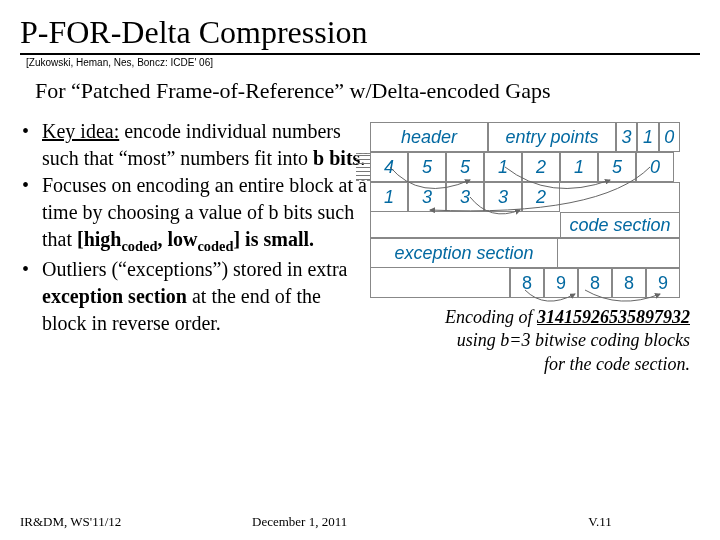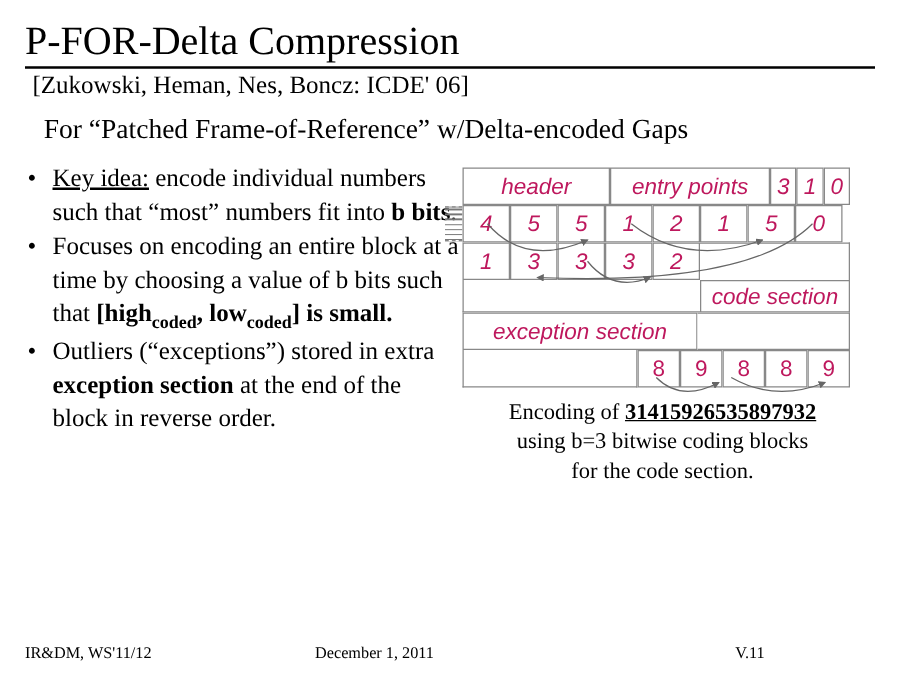--- a/index.html
+++ b/index.html
@@ -5,39 +5,39 @@
   * { margin: 0; padding: 0; box-sizing: border-box; }
   body {
     width: 720px; height: 540px;
     font-family: "Times New Roman", Times, serif;
     background: #fff; color: #000;
     position: relative;
     padding: 14px 20px 0 20px;
   }
   .title { font-size: 32px; font-weight: normal; margin-bottom: 2px; }
   .title-underline { border-bottom: 2px solid #000; width: 100%; margin-bottom: 2px; }
-  .citation { font-family: Liberation Serif, serif; font-size: 20px; margin-left: 6px; margin-bottom: 10px; }
+  .citation { font-family: Liberation Sans, sans-serif; font-size: 10px; margin-left: 6px; margin-bottom: 10px; }
   .subtitle { font-size: 22px; margin: 6px 0 14px 15px; }
   .content { display: flex; }
   .left { width: 350px; }
   .right { width: 320px; }
   ul.bullets { list-style: none; font-size: 20px; line-height: 1.35; }
   ul.bullets > li { position: relative; padding-left: 22px; margin-bottom: 0; }
   ul.bullets > li::before { content: "•"; position: absolute; left: 2px; top: 0; }
   .under { text-decoration: underline; }
   .sub { font-size: 0.72em; vertical-align: sub; }
   .diagram-wrap { padding-top: 4px; }
-  .caption { font-size: 18px; text-align: center; margin-top: 8px; line-height: 1.3; }
+  .caption { font-size: 18px; text-align: right; margin-top: 8px; line-height: 1.3; font-style: italic; }
   .footer { position: absolute; bottom: 10px; left: 20px; right: 4px; display: flex; justify-content: space-between; font-size: 13px; }
   .footer .c { text-align: left; flex: 1; }
   .footer .l { text-align: left; flex: 1; }
   .footer .r { text-align: center; flex: 1; }
 
   
-  .diag { width: 310px; position: relative; font-family: Arial, Helvetica, sans-serif; color:#be185d; }
+  .diag { width: 310px; position: relative; font-family: Arial, Helvetica, sans-serif; color:#0369a1; }
   .row { display: flex; align-items: stretch; }
   .cell {
     border: 1px solid #888; text-align: center; font-size: 18px; font-style: italic;
     display: flex; align-items: center; justify-content: center; height: 30px;
     background: #fff;
   }
   .hdr { width: 122px; }
   .ep  { width: 132px; }
   .num { width: 34px; font-style: normal; }
   .numw { width: 38px; }

